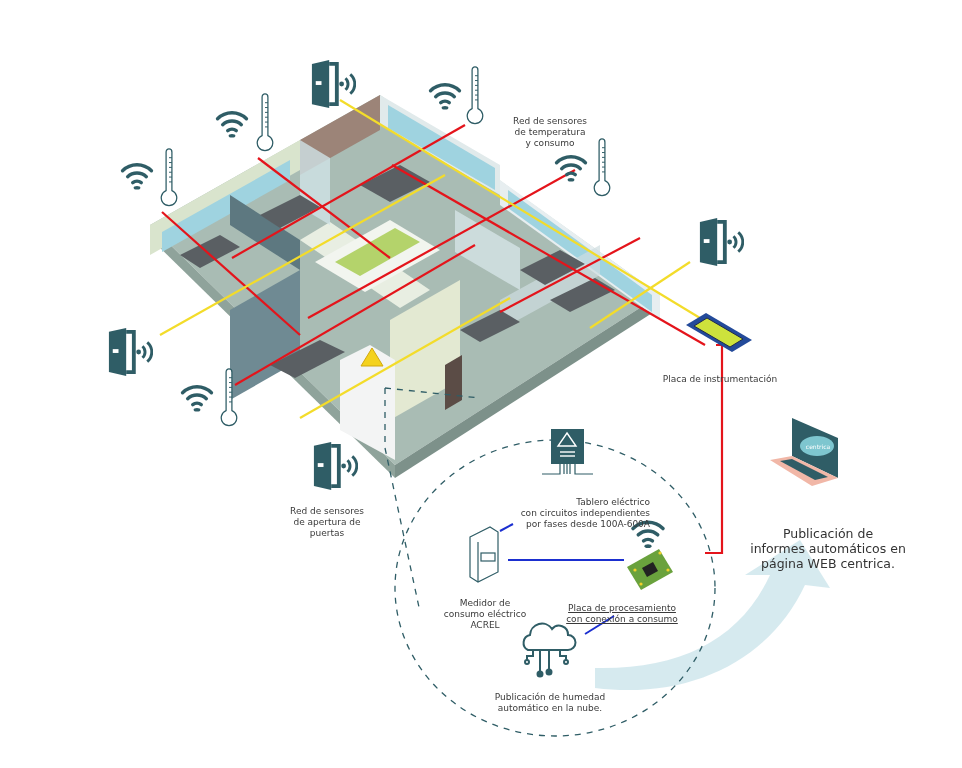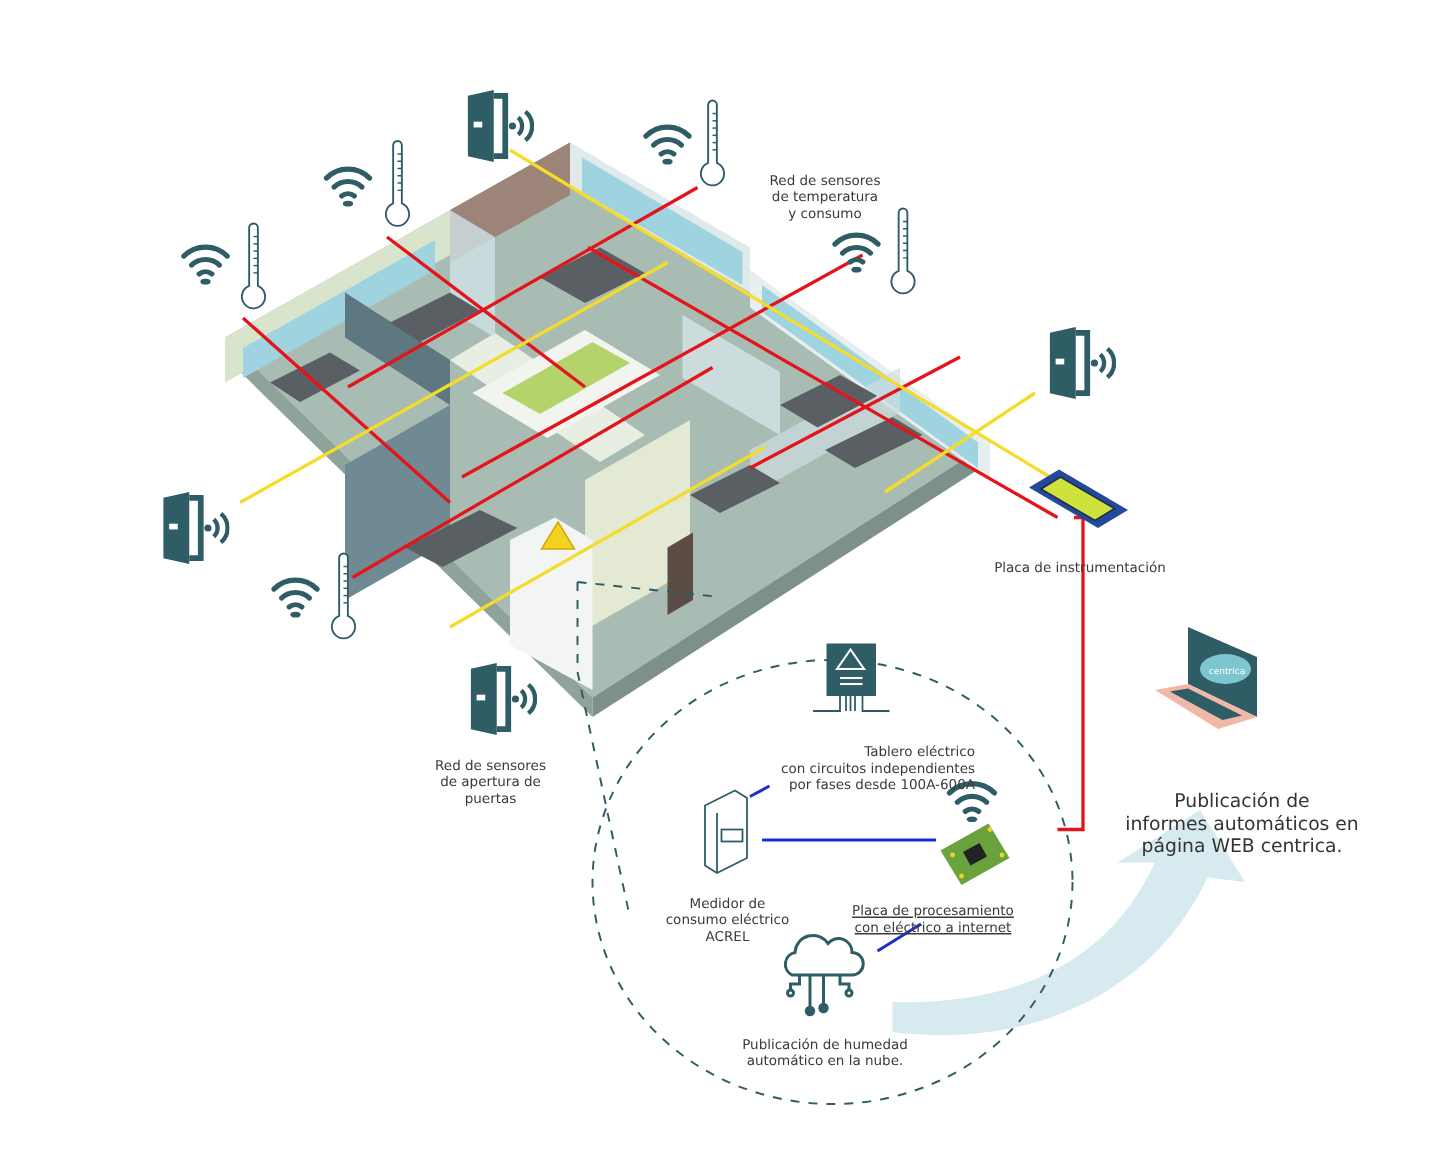--- a/index.html
+++ b/index.html
@@ -216,21 +216,21 @@
 </div>
 
 <div class="lbl" style="left:430px; top:586px; width:110px;">
   <div>Medidor de</div>
   <div>consumo eléctrico</div>
   <div>ACREL</div>
 </div>
 
 <div class="lbl" style="left:552px; top:591px; width:140px;text-decoration:underline;">
   <div>Placa de procesamiento</div>
-  <div>con eléctrico a internet</div>
+  <div>con conexión a consumo</div>
 </div>
 
 <div class="lbl" style="left:485px; top:680px; width:130px;">
   <div>Publicación de humedad</div>
   <div>automático en la nube.</div>
 </div>
 
 <div class="lbl-big" style="left:730px; top:498px; width:196px;margin-top:28px;">
   <div>Publicación de</div>
   <div>informes automáticos en</div>

